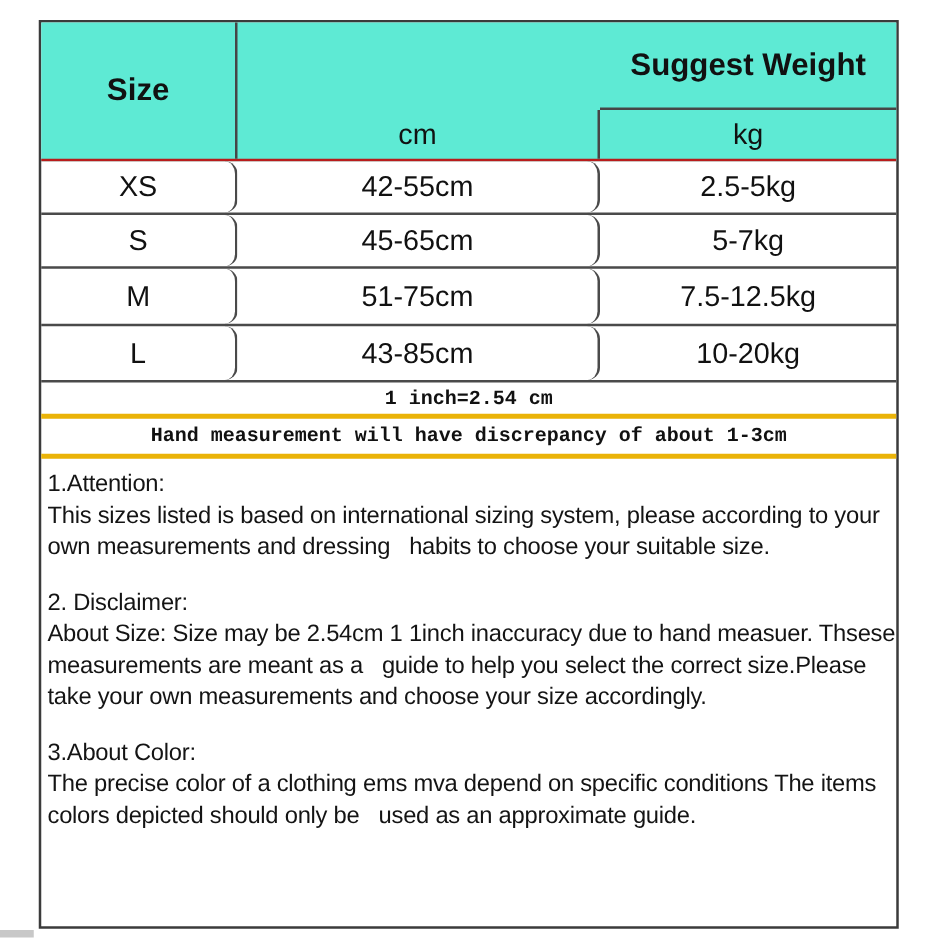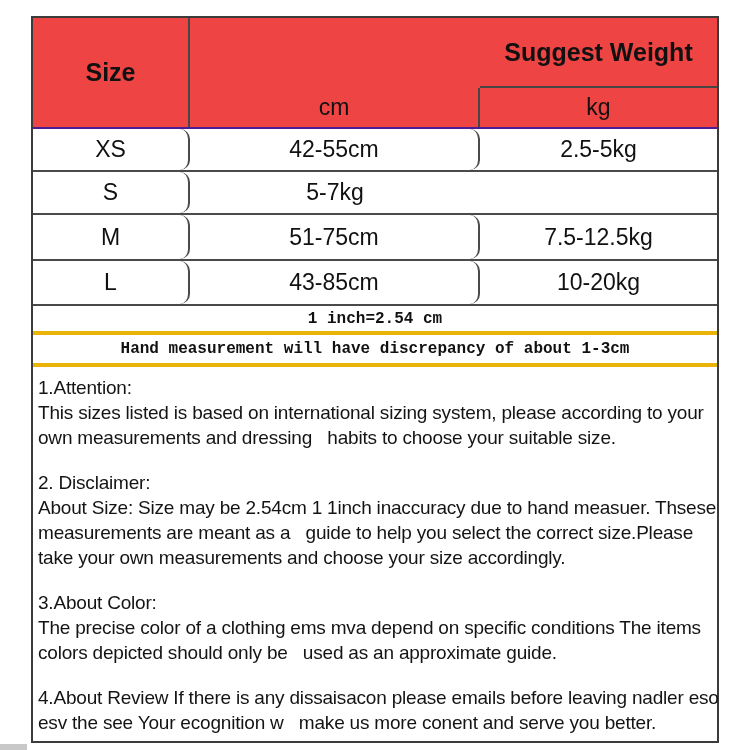--- a/index.html
+++ b/index.html
@@ -12,22 +12,22 @@
     border:2px solid #3b3b3b;
     background:#ffffff;
   }
 
   
   .header-grid {
     display:grid;
     grid-template-columns:157px 290px 1fr;
     grid-template-rows:70px 39px;
     height:111px;
-    background:#ef4444;
-    border-bottom:2px solid #4c1d95;
+    background:#5eead4;
+    border-bottom:2px solid #b91c1c;
   }
   .hcell { display:flex; align-items:center; justify-content:center; }
   .cell-size   { grid-row:1/3; grid-column:1; border-right:2px solid #464646; font-weight:bold; font-size:25px; }
   .cell-length { grid-row:1; grid-column:2; border-right:2px solid #464646; border-bottom:2px solid #464646; font-weight:bold; font-size:25px; }
   .cell-weight { grid-row:1; grid-column:3; border-bottom:2px solid #464646; font-weight:bold; font-size:25px; }
   .cell-cm     { grid-row:2; grid-column:2; border-right:2px solid #464646; font-size:23px; }
   .cell-kg     { grid-row:2; grid-column:3; font-size:23px; }
 
   
   .t-row {
@@ -79,20 +79,21 @@
     <div class="hcell cell-kg">kg</div>
   </div>
 
   <div class="t-row r0">
     <div class="t-cell c0">XS</div>
     <div class="t-cell c1">42-55cm</div>
     <div class="t-cell c2">2.5-5kg</div>
   </div>
   <div class="t-row r1">
     <div class="t-cell c0">S</div>
+    <div class="t-cell c1">45-65cm</div>
     <div class="t-cell c2">5-7kg</div>
   </div>
   <div class="t-row r2">
     <div class="t-cell c0">M</div>
     <div class="t-cell c1">51-75cm</div>
     <div class="t-cell c2">7.5-12.5kg</div>
   </div>
   <div class="t-row r3">
     <div class="t-cell c0">L</div>
     <div class="t-cell c1">43-85cm</div>
@@ -112,22 +113,17 @@
       <div class="sec-heading">2. Disclaimer:</div>
       <div class="sec-body">About Size: Size may be 2.54cm 1 1inch inaccuracy due to hand measuer. Thsese
 measurements are meant as a   guide to help you select the correct size.Please
 take your own measurements and choose your size accordingly.</div>
     </div>
     <div class="info-section">
       <div class="sec-heading">3.About Color:</div>
       <div class="sec-body">The precise color of a clothing ems mva depend on specific conditions The items
 colors depicted should only be   used as an approximate guide.</div>
     </div>
-    <div class="info-section">
-
-      <div class="sec-body">4.About Review If there is any dissaisacon please emails before leaving nadler eso
-esv the see Your ecognition w   make us more conent and serve you better.</div>
-    </div>
   </div>
 
 </div>
 
 <div class="corner-artifact"></div>
 
 </body></html>

